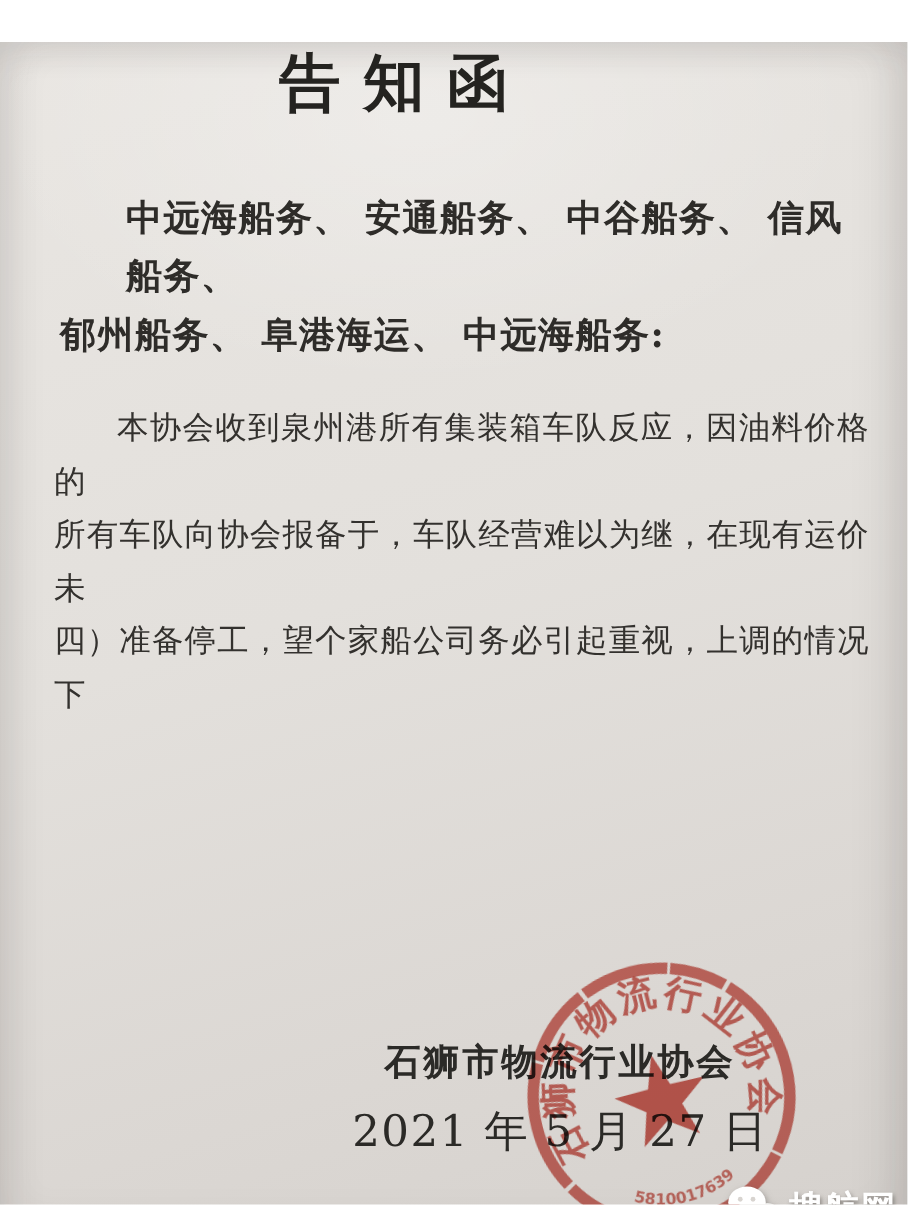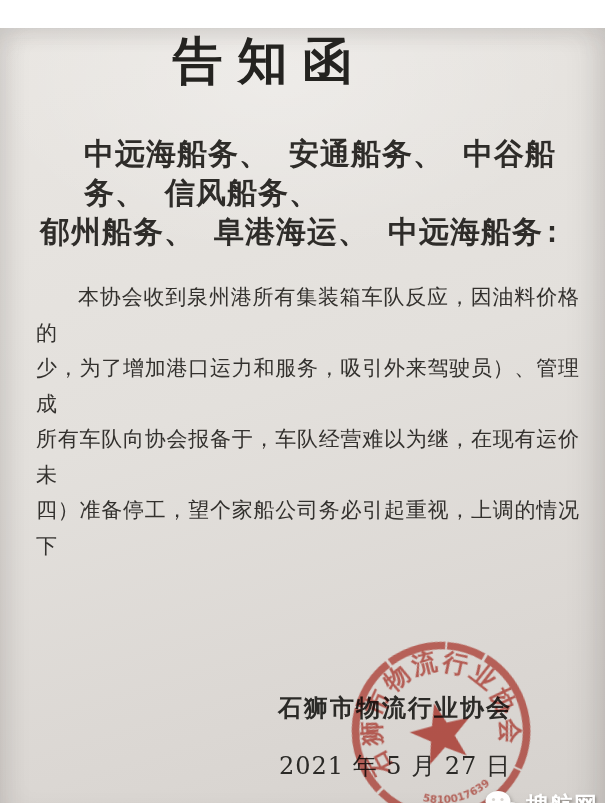--- a/index.html
+++ b/index.html
@@ -20,34 +20,33 @@
     box-shadow:
       inset 0 8px 22px rgba(60,55,50,.06),
       inset 0 -14px 30px rgba(60,55,50,.08),
       inset -16px 0 28px rgba(60,55,50,.07),
       inset 12px 0 24px rgba(60,55,50,.05);
     color: #2b2a28;
   }
   .page-title {
     margin: 28px 80px 0 0;
     text-align: center;
-    font-size: 50px;
+    font-size: 41px;
     font-weight: bold;
     letter-spacing: 15px;
     text-indent: 15px;
     color: #242320;
   }
   .recipients {
     margin: 42px 26px 0 40px;
-    font-size: 30px;
+    font-size: 24px;
     font-weight: 600;
     line-height: 39px;
     letter-spacing: 1px;
     color: #2e2c29;
-    font-family: Liberation Mono, monospace;
   }
   .recipients .line-1 { padding-left: 44px; }
   .doc-body {
     margin: 26px 26px 0 36px;
     font-size: 21px;
     line-height: 35.5px;
     color: #33312e;
   }
   .doc-body .bl { text-align: justify; }
   .doc-body .jl { text-align-last: justify; }
@@ -60,22 +59,22 @@
   }
   .signature {
     font-size: 24px;
     font-weight: 600;
     letter-spacing: 2px;
     line-height: 30px;
     color: #2b2a27;
     white-space: nowrap;
   }
   .doc-date {
-    margin-top: 28px;
-    font-size: 24px;
+    margin-top: 16px;
+    font-size: 29px;
     letter-spacing: 1px;
     line-height: 30px;
     color: #2b2a27;
     white-space: nowrap;
   }
   .seal {
     position: absolute;
     left: 346px;
     top: 608px;
     width: 190px;
@@ -115,21 +114,20 @@
 
   <h1 class="page-title">告知函</h1>
 
   <div class="recipients">
     <div class="line-1">中远海船务、 安通船务、 中谷船务、 信风船务、</div>
     <div class="line-2">郁州船务、 阜港海运、 中远海船务:</div>
   </div>
 
   <div class="doc-body">
     <div class="bl jl ind">本协会收到泉州港所有集装箱车队反应，因油料价格的</div>
-    <div class="bl jl">少，为了增加港口运力和服务，吸引外来驾驶员）、管理成</div>
     <div class="bl jl">所有车队向协会报备于，车队经营难以为继，在现有运价未</div>
     <div class="bl jl">四）准备停工，望个家船公司务必引起重视，上调的情况下</div>
   </div>
 
   <div class="sign-block">
     <div class="signature">石狮市物流行业协会</div>
     <div class="doc-date">2021 年 5 月 27 日</div>
   </div>
 
   <svg class="seal" viewBox="0 0 200 200">

